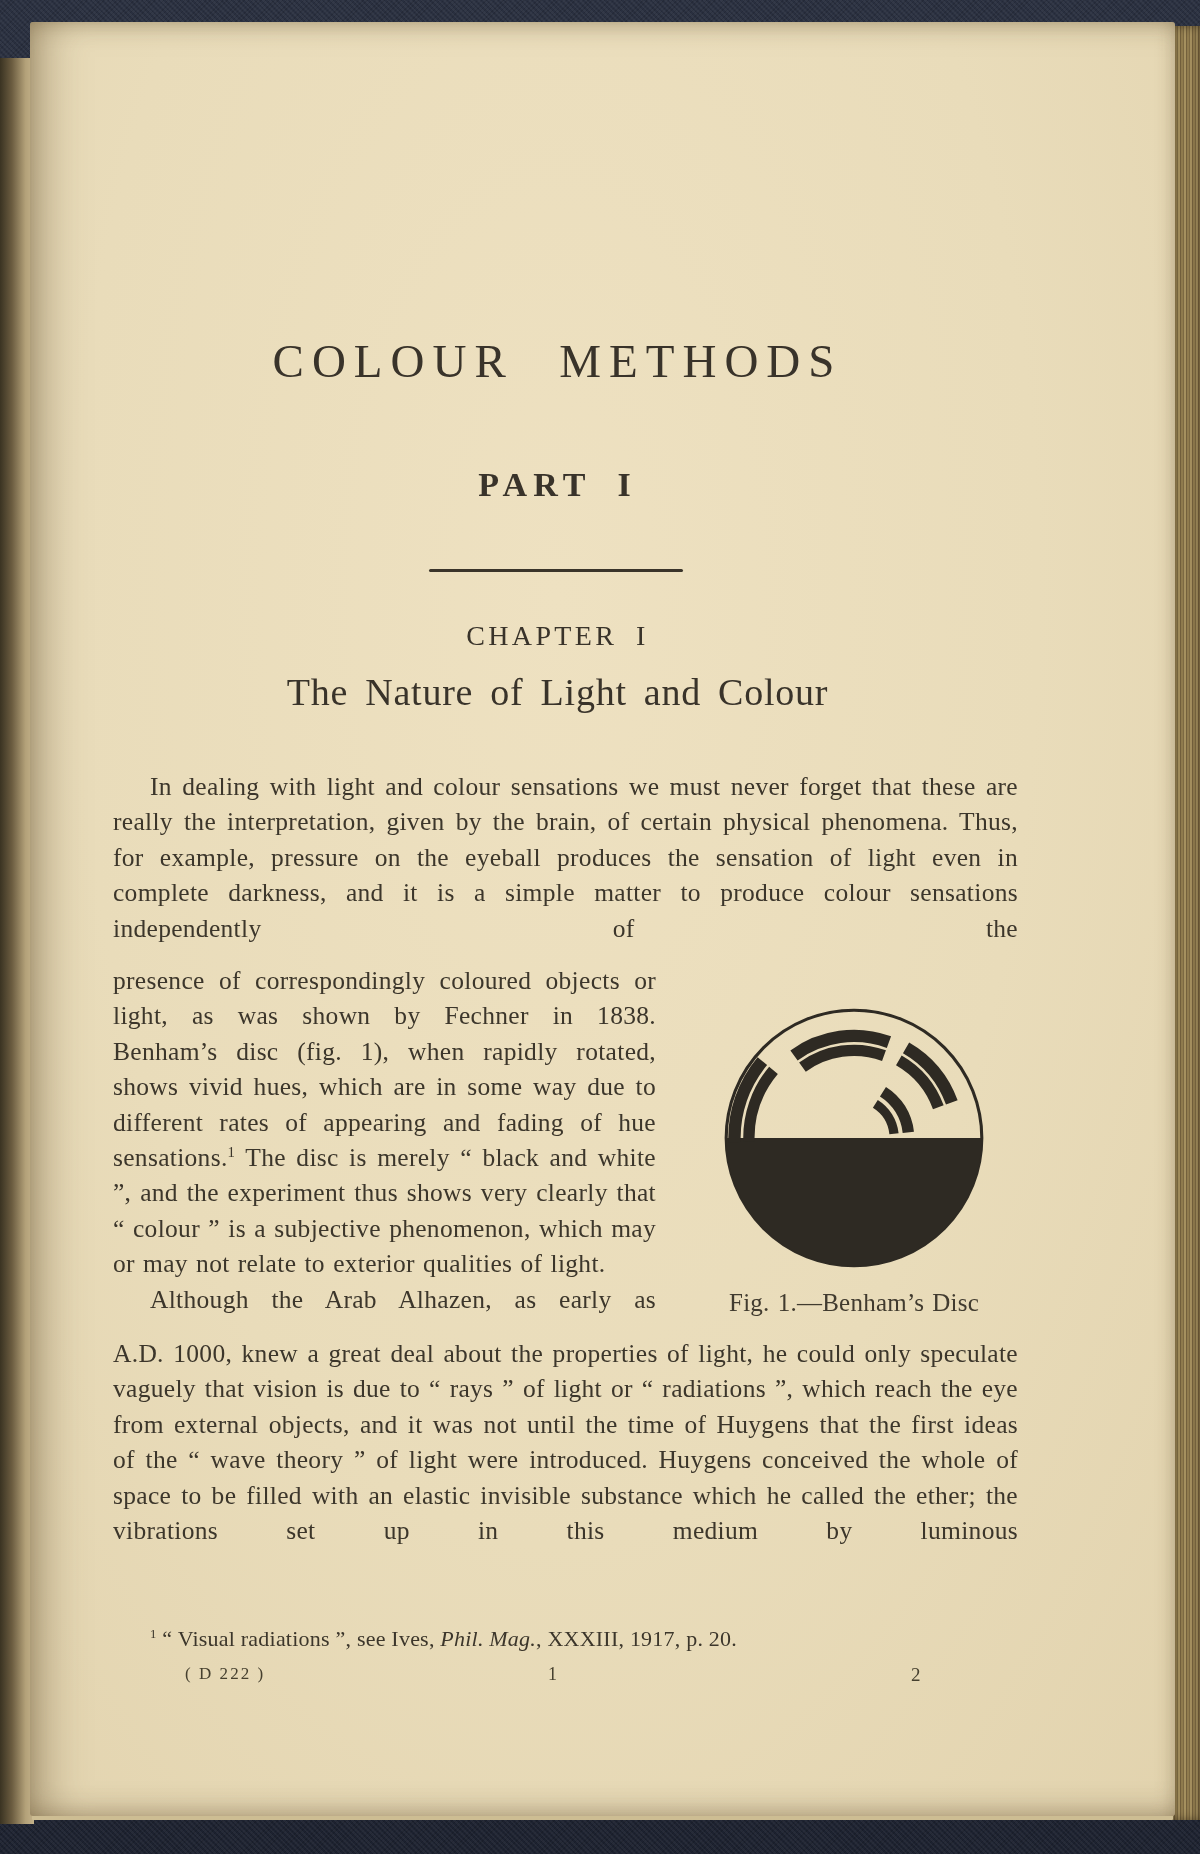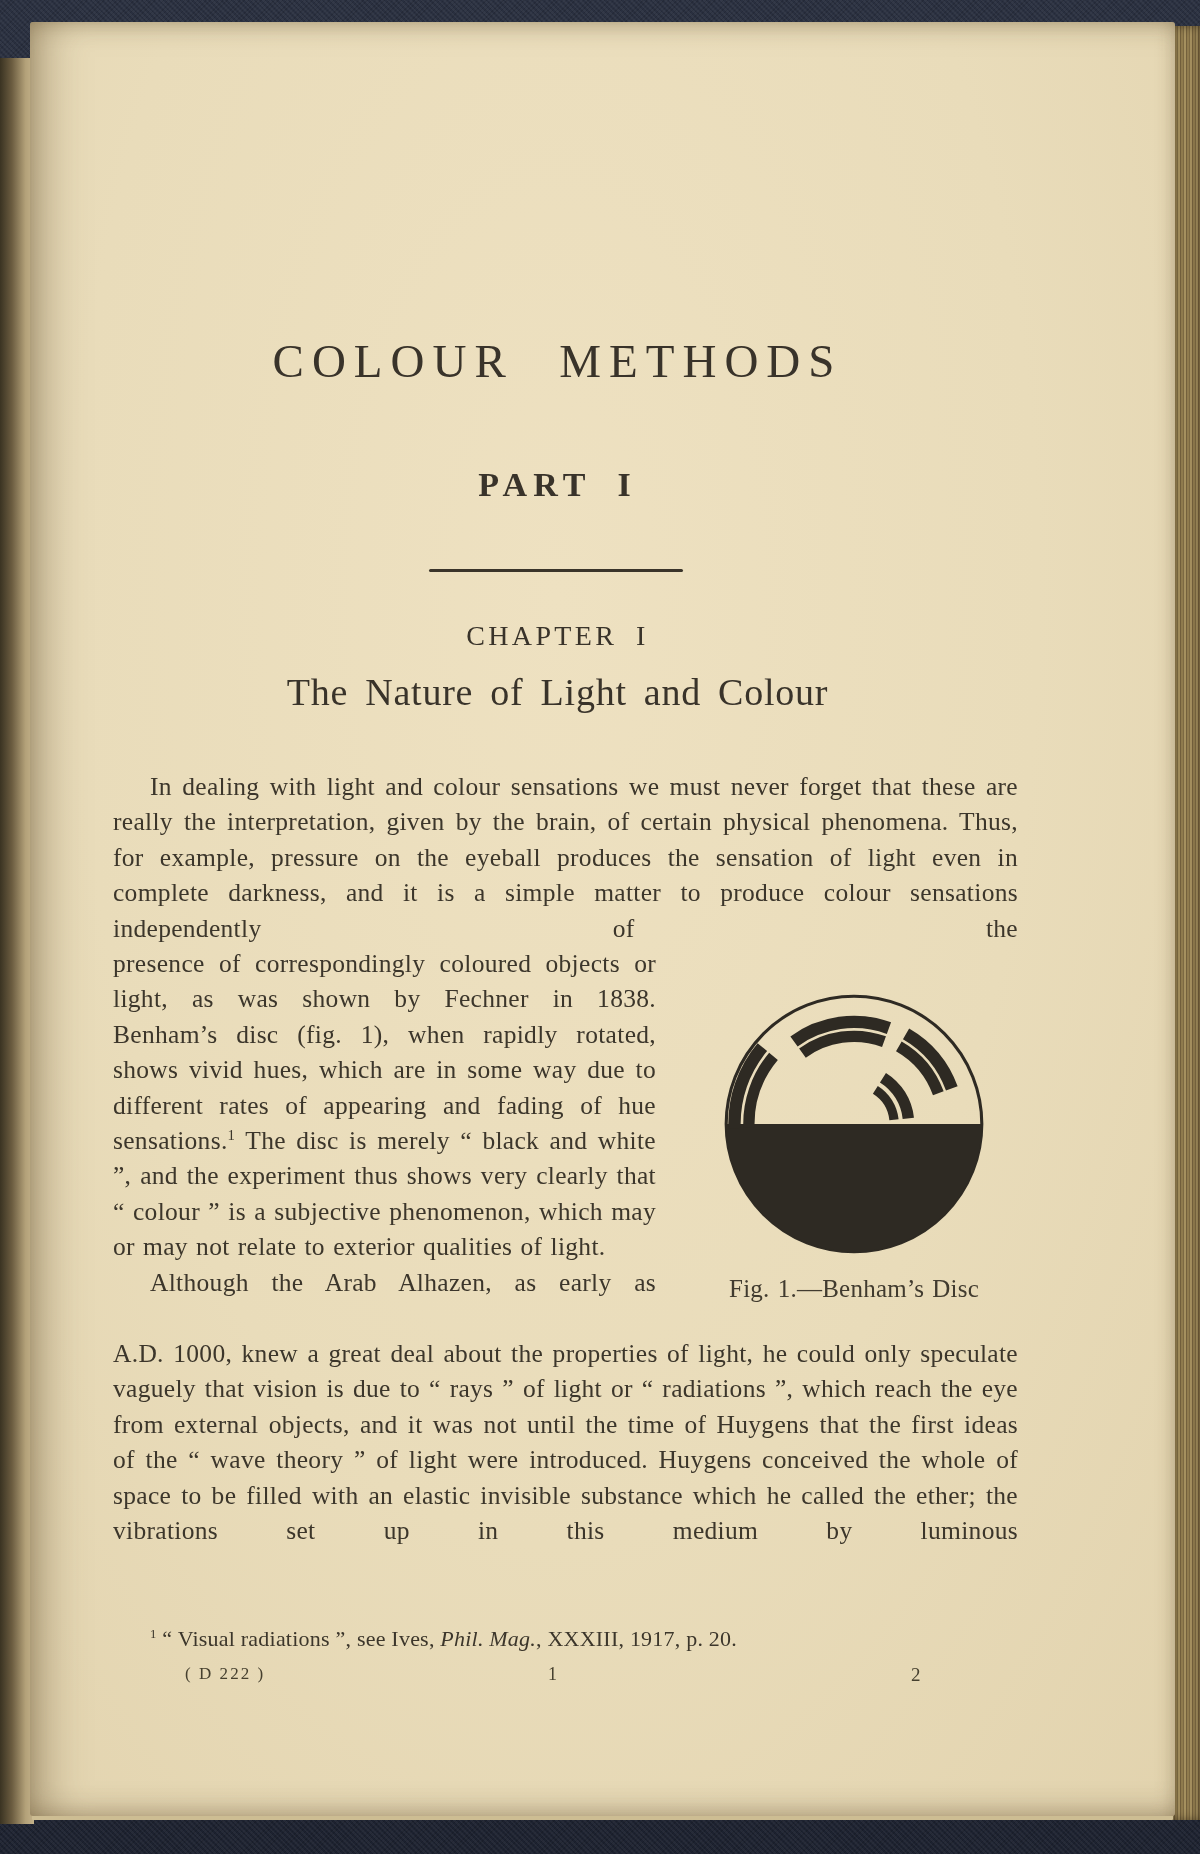--- a/index.html
+++ b/index.html
@@ -43,21 +43,21 @@
   .rule      { position:absolute; top:547px; left:399px; width:254px; height:3px; background:#3a342a; border-radius:2px; }
   .chapter   { top:598px; font-size:28px; letter-spacing:.12em; word-spacing:.3em; }
   .chapter-title { top:648px; font-size:38px; letter-spacing:.02em; word-spacing:.18em; }
 
   .body-text {
     position:absolute; left:75px; top:747px; width:905px;
     font-size:25.5px; line-height:35.4px; letter-spacing:.012em; word-spacing:.06em;
     text-align:justify; color:#3c362b;margin-left:8px;
   }
   .p-wide-1 { text-indent:37px; text-align-last:justify; }
-  .row { display:flex; align-items:flex-start; min-height:388px; }
+  .row { display:flex; align-items:center; min-height:388px; }
   .narrow { width:543px; }
   .narrow .cont { text-align:justify; }
   .narrow .start { text-indent:37px; text-align:justify; text-align-last:justify; }
   .p-wide-2 { margin-top:2px; text-align:justify; text-align-last:justify; }
   sup.fn-ref { font-size:.58em; vertical-align:super; line-height:0; }
 
   .figure-block { width:268px; margin-left:64px; margin-top:44px; flex:none; }
   .figure-block svg { display:block; }
   .fig-caption { margin-top:13px; font-size:25px; text-align:center; letter-spacing:.01em; color:#413b2f; white-space:nowrap; }
 

